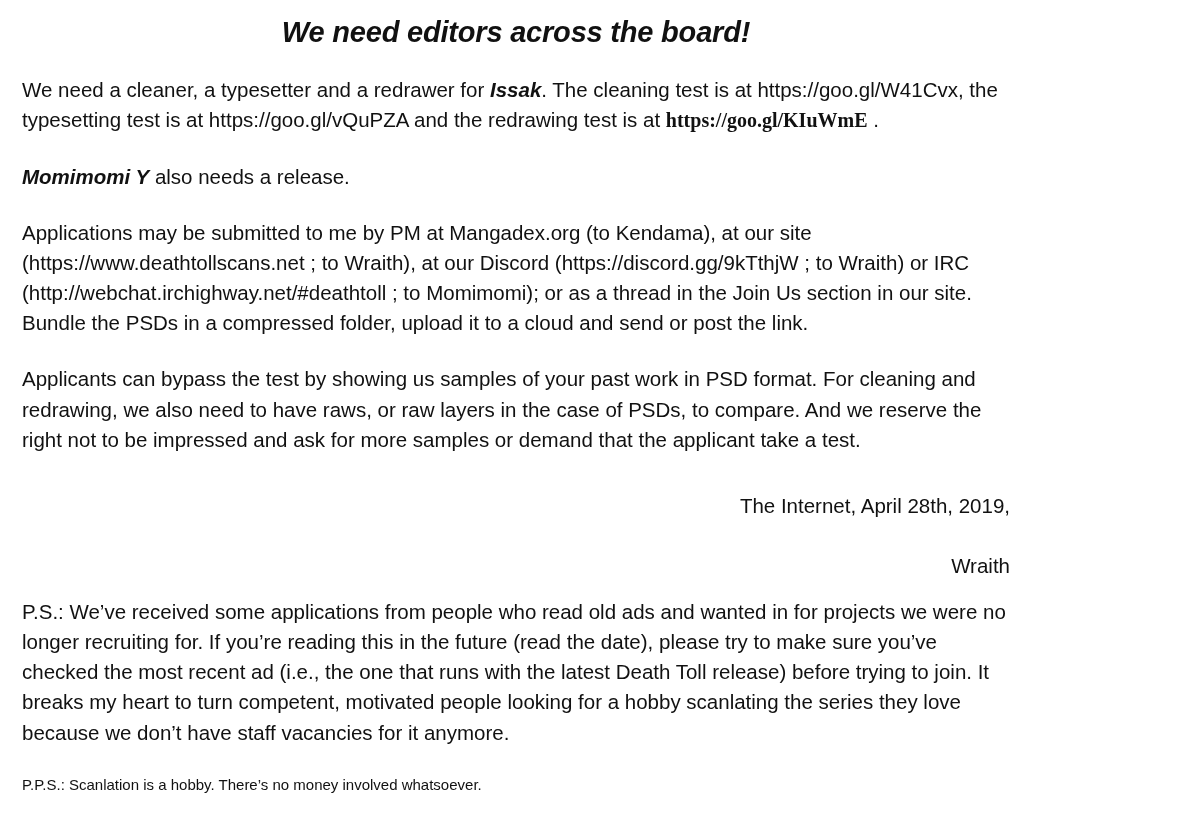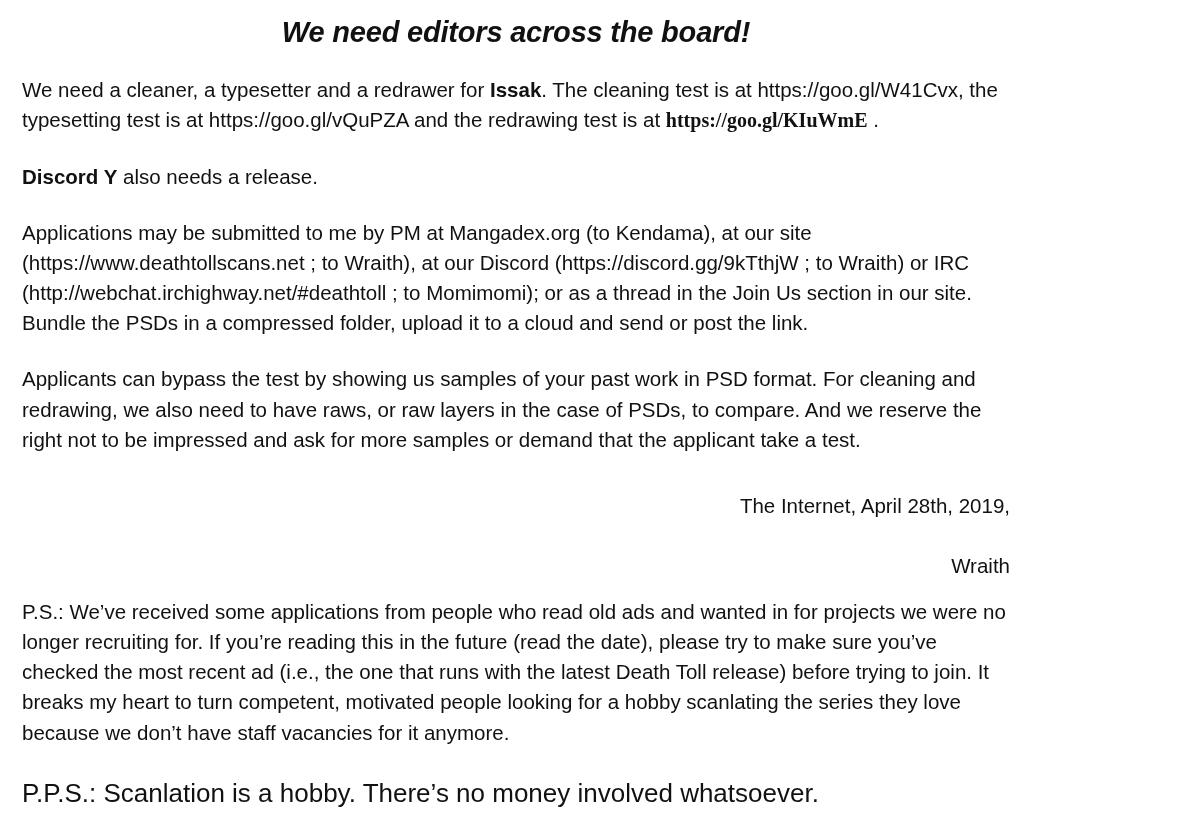--- a/index.html
+++ b/index.html
@@ -31,20 +31,21 @@
     line-height: 1.15;
   }
   p.para {
     font-size: 20.5px;
     line-height: 1.47;
     margin: 0 0 26px 0;
     text-align: left;
   }
   .bi {
     font-weight: bold;
+    font-style: italic;
   }
   .serif-bold {
     font-family: "Liberation Serif", serif;
     font-weight: bold;
     font-size: 20px;
   }
   .signature-block {
     margin-top: 36px;
     text-align: right;
     font-size: 20.5px;
@@ -61,35 +62,35 @@
   }
   .ps-block {
     margin-top: 16px;
   }
   p.ps {
     font-size: 20.5px;
     line-height: 1.47;
     margin: 0 0 26px 0;
   }
   p.pps {
-    font-size: 26px;
+    font-size: 15px;
     line-height: 1.47;
     margin: 0;
   }
 </style>
 </head>
 <body>
 
 <div class="page">
 
   <h1 class="doc-title">We need editors across the board!</h1>
 
   <p class="para"><span>We need a cleaner, a typesetter and a redrawer for </span><span class="bi">Issak</span><span>. The cleaning test is at https://goo.gl/W41Cvx, the typesetting test is at https://goo.gl/vQuPZA and the redrawing test is at </span><span class="serif-bold">https://goo.gl/KIuWmE</span><span> .</span></p>
 
-  <p class="para"><span class="bi">Discord Y</span><span> also needs a release.</span></p>
+  <p class="para"><span class="bi">Momimomi Y</span><span> also needs a release.</span></p>
 
   <p class="para">Applications may be submitted to me by PM at Mangadex.org (to Kendama), at our site (https://www.deathtollscans.net ; to Wraith), at our Discord (https://discord.gg/9kTthjW ; to Wraith) or IRC (http://webchat.irchighway.net/#deathtoll ; to Momimomi); or as a thread in the Join Us section in our site. Bundle the PSDs in a compressed folder, upload it to a cloud and send or post the link.</p>
 
   <p class="para">Applicants can bypass the test by showing us samples of your past work in PSD format. For cleaning and redrawing, we also need to have raws, or raw layers in the case of PSDs, to compare. And we reserve the right not to be impressed and ask for more samples or demand that the applicant take a test.</p>
 
   <div class="signature-block">
     <div class="sig-date">The Internet, April 28th, 2019,</div>
     <div class="sig-name">Wraith</div>
   </div>
 

